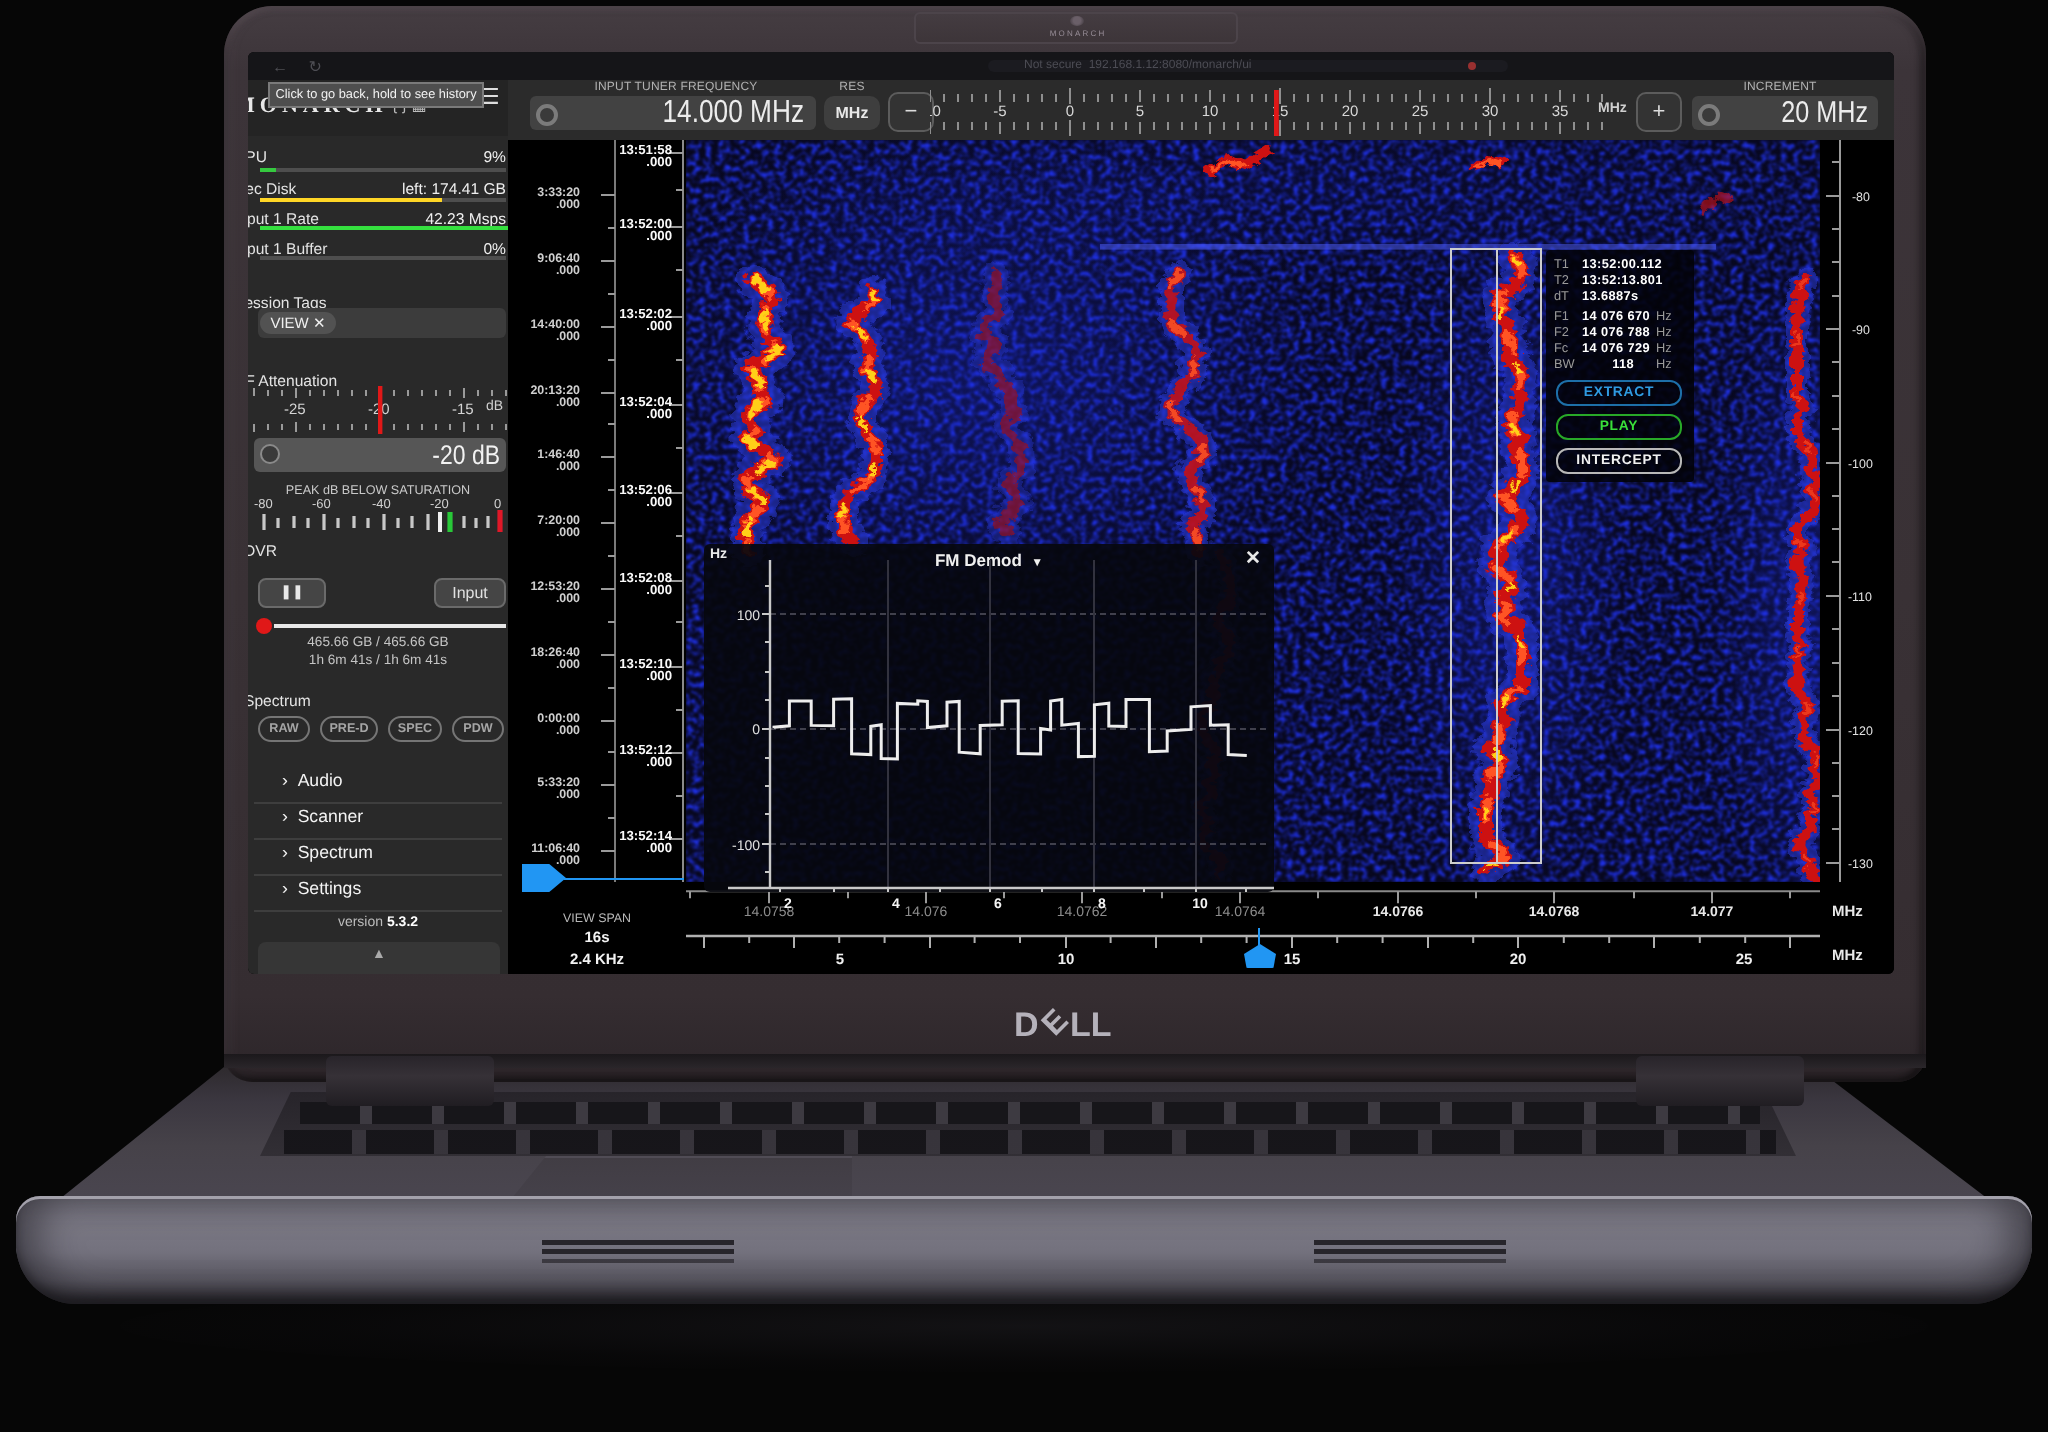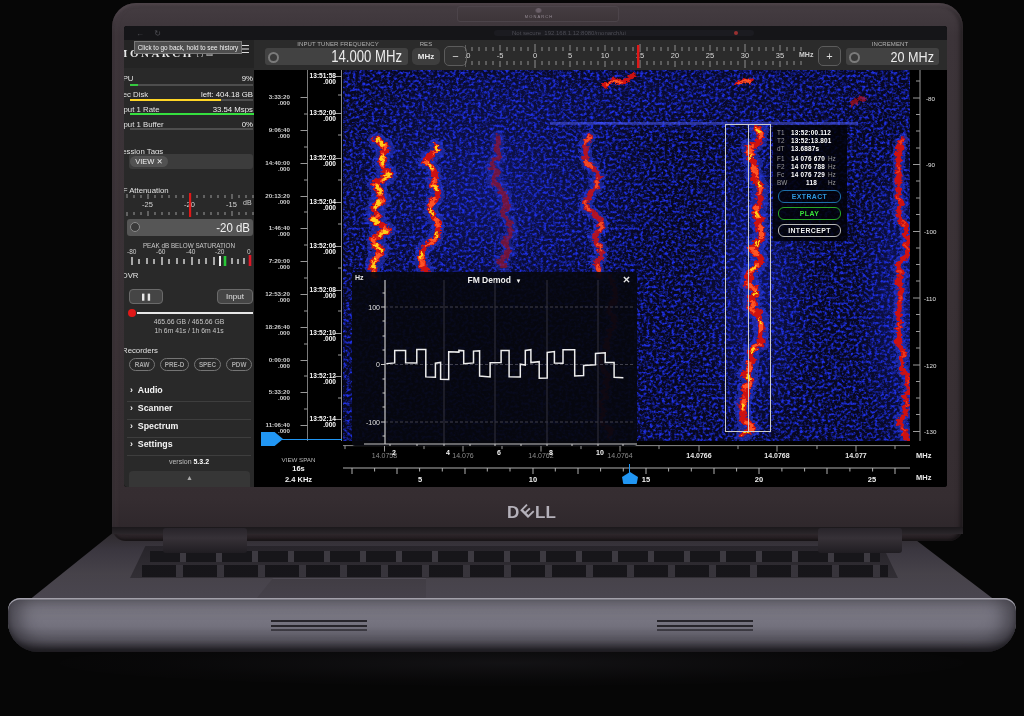--- a/index.html
+++ b/index.html
@@ -3,21 +3,21 @@
 <style>
 *{margin:0;padding:0;box-sizing:border-box}
 html,body{width:1024px;height:716px;background:#060606;overflow:hidden}
 body{position:relative;font-family:"Liberation Sans",sans-serif}
 .abs{position:absolute}
 .sl{position:absolute;left:-7px;width:136px;display:flex;justify-content:space-between;color:#e3e3e3;font-size:7.8px}
 .sl span{color:#efefef}
 .bar{position:absolute;left:6px;width:123px;height:2.5px;background:#4e4e4e}
 .bar i{display:block;height:2.5px}
 .pill{position:absolute;top:318px;height:13px;border:1px solid #757575;border-radius:7px;color:#a5a5a5;font-size:6.3px;font-weight:bold;text-align:center;line-height:11px}
-.acc{position:absolute;left:6px;width:120px;color:#f4f4f4;font-size:8.8px;font-weight:bold}
+.acc{position:absolute;left:17px;width:120px;color:#f4f4f4;font-size:8.8px;font-weight:normal}
 .sep{position:absolute;left:3px;width:124px;height:1px;background:#3e3e3e}
 .tlab{color:#b2b2b2;font-size:6px;text-align:center;letter-spacing:.1px}
 .icirc{width:11px;height:11px;border-radius:50%;border:2px solid #7b7b7b;background:#3a3a3a}
 .tl1{position:absolute;left:0;width:36px;text-align:right;color:#cfcfcf;font-size:6.2px;line-height:5.9px;font-weight:bold}
 .tl2{position:absolute;left:40px;width:42px;text-align:right;color:#fafafa;font-size:6.6px;line-height:6.2px;font-weight:bold}
 .mrow{position:absolute;left:4px;width:66px;height:8px;font-size:6.4px}
 .mrow s{position:absolute;left:0;color:#9a9a9a;text-decoration:none}
 .mrow b{position:absolute;left:14px;color:#fff;letter-spacing:.2px}
 .mrow u{position:absolute;left:51px;color:#9a9a9a;text-decoration:none}
 .mbtn{position:absolute;left:5px;width:63px;height:12.5px;border:1px solid;border-radius:6px;font-size:6.9px;font-weight:bold;text-align:center;line-height:11px;letter-spacing:.4px}
@@ -95,25 +95,25 @@
 
     <div id="sidebar" class="abs" style="left:0;top:0;width:130px;height:447px;background:#292929;overflow:hidden">
       <div class="abs" style="left:0;top:0;width:130px;height:28px;background:#242424"></div>
       <div class="abs" style="left:-7px;top:7px;color:#e8e8e8;font-size:11px;letter-spacing:2.5px;font-family:'Liberation Serif',serif;font-weight:bold">MONARCH</div>
       <div class="abs" style="left:72px;top:8px;color:#bbb;font-size:8px">{&nbsp;}&nbsp;▦</div>
       <div class="abs" style="left:116px;top:7px;color:#ddd;font-size:11px;line-height:4px">☰</div>
       <div class="sl" style="top:34px">CPU<span>9%</span></div>
       <div class="bar" style="top:43.5px">
           <i style="width:8px;background:#35c93f"></i>
         </div>
-      <div class="sl" style="top:50px">Rec Disk<span>left: 404.18 GB</span></div>
+      <div class="sl" style="top:50px">Rec Disk<span>left: 174.41 GB</span></div>
       <div class="bar" style="top:58.5px">
           <i style="width:91px;background:#ffd626"></i>
         </div>
-      <div class="sl" style="top:65px">Input 1 Rate<span>33.54 Msps</span></div>
+      <div class="sl" style="top:65px">Input 1 Rate<span>42.23 Msps</span></div>
       <div class="bar" style="top:72.5px">
           <i style="width:126px;background:#35e03f"></i>
         </div>
       <div class="sl" style="top:79.5px">Input 1 Buffer<span>0%</span></div>
       <div class="bar" style="top:87.5px"></div>
       <div class="sl" style="top:107px">Session Tags</div>
       <div class="abs" style="left:5px;top:113.5px;width:124px;height:15.5px;background:#3c3c3c;border-radius:3px"></div>
       <div class="abs" style="left:6px;top:116px;width:38px;height:11px;background:#525252;border-radius:6px;color:#f0f0f0;font-size:7.5px;text-align:center;line-height:11px">VIEW ✕</div>
       <div class="sl" style="top:146px">RF Attenuation</div>
       <svg class="abs" style="left:0;top:152px" width="130" height="26" viewBox="0 0 130 26">
@@ -147,21 +147,21 @@
         <path d="M108,10V16M114,11V16M120,10V16" stroke="#c8c8c8" stroke-width="1.6"></path>
         <path d="M126,7V18" stroke="#e01828" stroke-width="2.6"></path>
       </svg>
       <div class="sl" style="top:231px;left:-2px">DVR</div>
       <div class="abs" style="left:5px;top:249px;width:34px;height:15px;background:#454545;border:1px solid #6a6a6a;border-radius:4px;color:#e8e8e8;font-size:7px;text-align:center;line-height:13px">❚❚</div>
       <div class="abs" style="left:93px;top:249px;width:36px;height:15px;background:#454545;border:1px solid #6a6a6a;border-radius:4px;color:#e0e0e0;font-size:8px;text-align:center;line-height:13px">Input</div>
       <div class="abs" style="left:4px;top:269px;width:8px;height:8px;border-radius:50%;background:#e01818"></div>
       <div class="abs" style="left:13px;top:272px;width:116px;height:1.5px;background:#e8e8e8"></div>
       <div class="abs" style="left:0;top:278px;width:130px;color:#c5c5c5;font-size:6.8px;text-align:center">465.66 GB / 465.66 GB</div>
       <div class="abs" style="left:0;top:287px;width:130px;color:#c5c5c5;font-size:6.8px;text-align:center">1h 6m 41s / 1h 6m 41s</div>
-      <div class="sl" style="top:306px;left:-2px">Recorders</div>
+      <div class="sl" style="top:306px;left:-2px">Spectrum</div>
       <div class="pill" style="left:5px;width:26px">RAW</div>
       <div class="pill" style="left:36px;width:29px">PRE-D</div>
       <div class="pill" style="left:70px;width:27px">SPEC</div>
       <div class="pill" style="left:102px;width:26px">PDW</div>
       <div class="acc" style="top:345px">›&nbsp;&nbsp;Audio</div>
       <div class="sep" style="top:361px"></div>
       <div class="acc" style="top:363px">›&nbsp;&nbsp;Scanner</div>
       <div class="sep" style="top:379px"></div>
       <div class="acc" style="top:381px">›&nbsp;&nbsp;Spectrum</div>
       <div class="sep" style="top:397px"></div>

